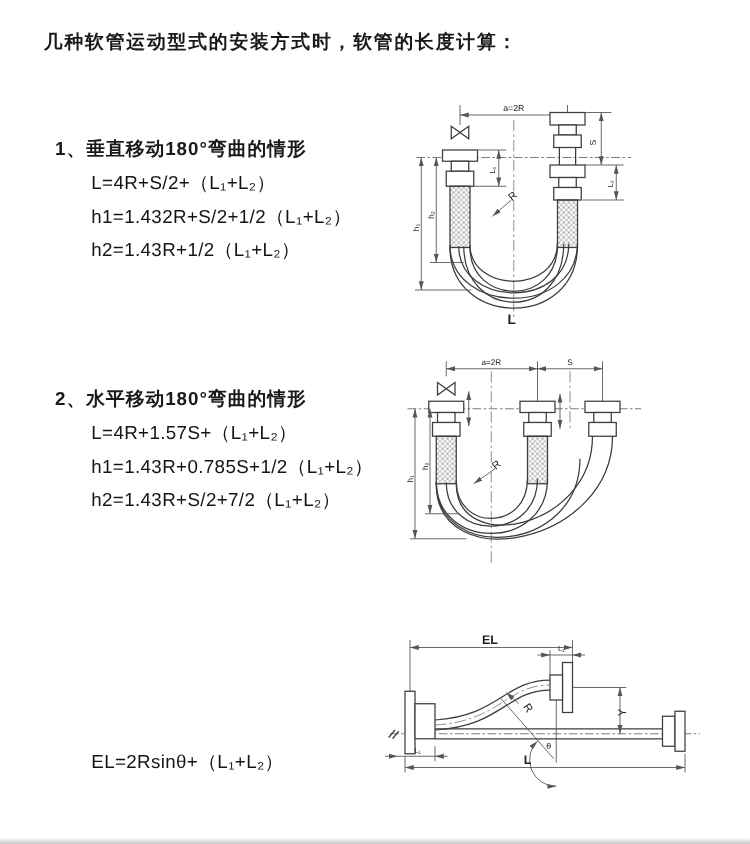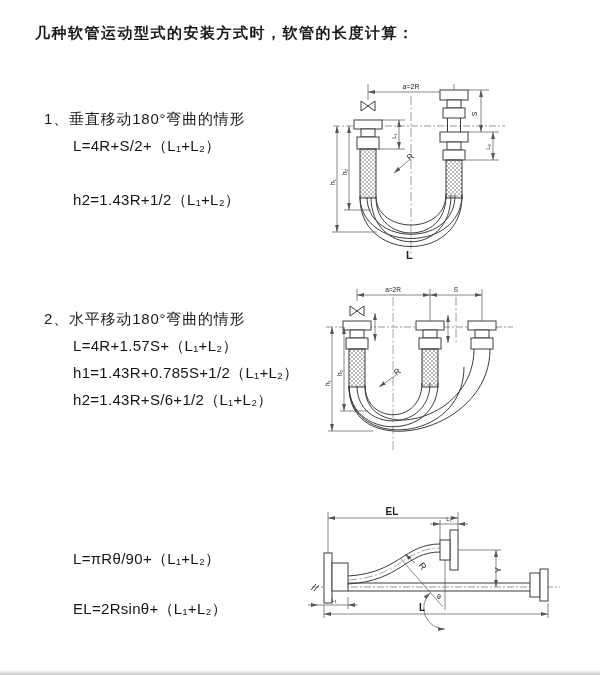--- a/index.html
+++ b/index.html
@@ -1,20 +1,20 @@
 <!DOCTYPE html>
 <html><head>
 <meta charset="utf-8">
 <style>
   html,body{margin:0;padding:0;background:#888;}
   .page{position:relative;width:600px;height:675px;background:#ffffff;overflow:hidden;
         font-family:"Liberation Sans","DejaVu Sans",sans-serif;}
   .doc-title{position:absolute;left:35px;top:24px;font-size:15px;font-weight:700;
              color:#1a1a1a;letter-spacing:1.5px;text-align:right;}
-  .sec-heading{position:absolute;font-size:15px;font-weight:400;color:#1a1a1a;letter-spacing:0.8px;}
+  .sec-heading{position:absolute;font-size:15px;font-weight:700;color:#1a1a1a;letter-spacing:0.8px;}
   .formula{position:absolute;font-size:15px;font-weight:500;color:#151515;letter-spacing:0.3px;}
   svg.diag{position:absolute;overflow:visible;}
   .dim{stroke:#555;stroke-width:0.7;fill:none;}
   .draw{stroke:#3c3c3c;stroke-width:1;fill:none;}
   .fit{fill:#ffffff;stroke:#3c3c3c;stroke-width:1;}
   .braidrect{fill:url(#braid);stroke:#3c3c3c;stroke-width:1;}
   .cl{stroke:#6a6a6a;stroke-width:0.6;fill:none;stroke-dasharray:9 2.5 2 2.5;}
   .hcl{stroke:#6a6a6a;stroke-width:0.7;fill:none;stroke-dasharray:7 2 2 2;}
   .dt{font-family:"Liberation Sans","DejaVu Sans",sans-serif;fill:#222;}
   .scan-edge{position:absolute;left:0;bottom:0;width:100%;height:5px;
@@ -22,28 +22,28 @@
 </style>
 </head>
 <body>
 
 <div class="page">
 
   <div class="doc-title">几种软管运动型式的安装方式时，软管的长度计算：</div>
 
   <div class="sec-heading" style="left:44px;top:110px">1、垂直移动180°弯曲的情形</div>
   <div class="formula" style="left:73px;top:137px">L=4R+S/2+（L₁+L₂）</div>
+  <div class="formula" style="left:73px;top:164px">h1=1.432R+S/2+1/2（L₁+L₂）</div>
   <div class="formula" style="left:73px;top:191px">h2=1.43R+1/2（L₁+L₂）</div>
 
   <div class="sec-heading" style="left:44px;top:310px">2、水平移动180°弯曲的情形</div>
   <div class="formula" style="left:73px;top:337px">L=4R+1.57S+（L₁+L₂）</div>
   <div class="formula" style="left:73px;top:364px">h1=1.43R+0.785S+1/2（L₁+L₂）</div>
-  <div class="formula" style="left:73px;top:391px">h2=1.43R+S/6+1/2（L₁+L₂）</div>
-
-  <div class="formula" style="left:73px;top:550px">L=πRθ/90+（L₁+L₂）</div>
+  <div class="formula" style="left:73px;top:391px">h2=1.43R+S/2+7/2（L₁+L₂）</div>
+
   <div class="formula" style="left:73px;top:600px">EL=2Rsinθ+（L₁+L₂）</div>
 
   <svg class="diag" style="left:315px;top:70px;width:260px;height:195px" viewBox="0 0 260 195">
     <defs>
       <marker id="ar" viewBox="0 0 8 5" refX="7.5" refY="2.5" markerWidth="7.5" markerHeight="5" orient="auto-start-reverse" markerUnits="userSpaceOnUse">
         <path d="M0,0.4 L7.5,2.5 L0,4.6 Z" fill="#555"></path>
       </marker>
       <pattern id="braid" width="4" height="4" patternUnits="userSpaceOnUse">
         <path d="M0,4 L4,0 M0,0 L4,4" stroke="#8d8d8d" stroke-width="0.6"></path>
       </pattern>

